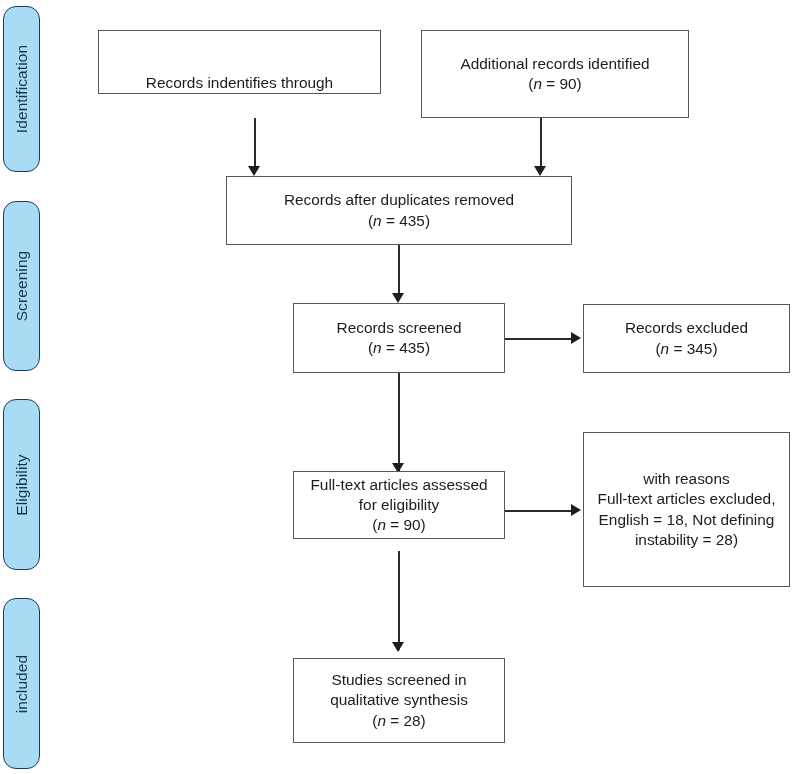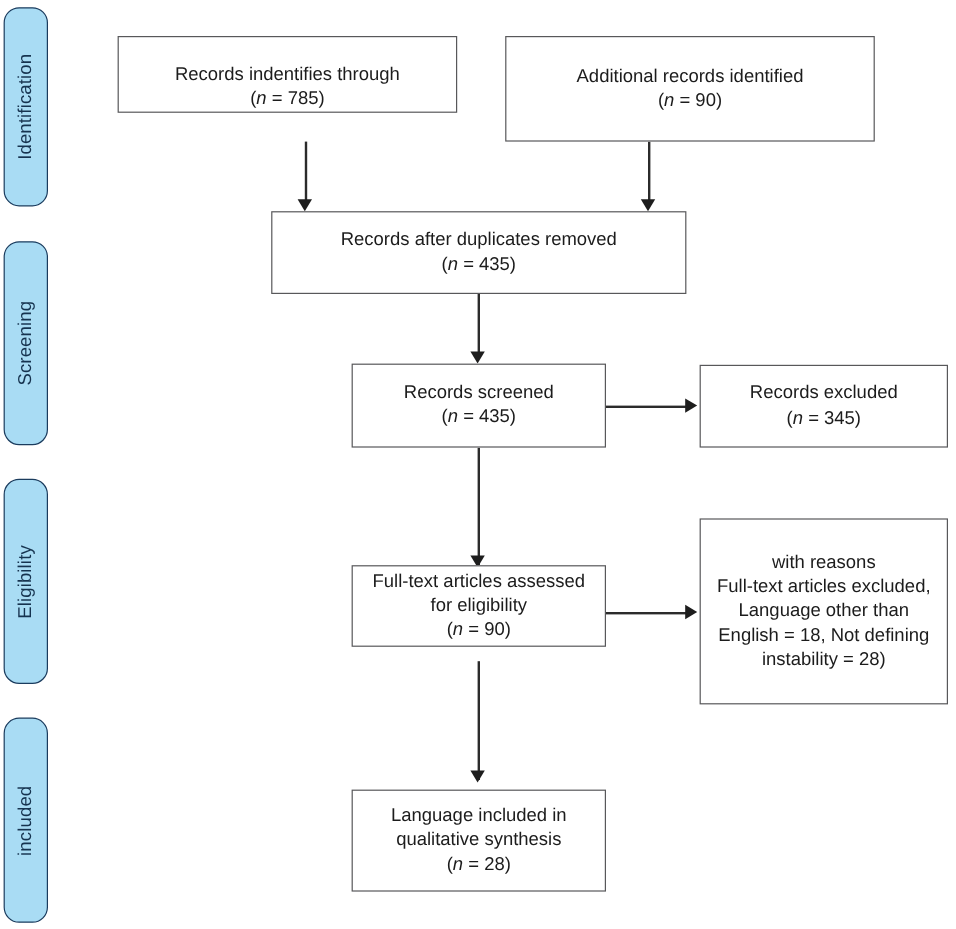--- a/index.html
+++ b/index.html
@@ -130,25 +130,24 @@
 
   <div class="hline" style="left:505px; top:510px; width:68px;"></div>
   <div class="arrow-right" style="left:571px; top:504px;"></div>
 
   <div class="vline" style="left:398px; top:551px; height:99px;"></div>
   <div class="arrow-down" style="left:392px; top:642px;"></div>
 
   <div class="box" style="left:98px; top:30px; width:283px; height:64px;align-items:flex-end;">
     <div class="box-text">
       <span class="ln">Records indentifies through</span>
-      <span class="ln"><span>(</span><i>n</i><span> = 785)</span></span>
     </div>
   </div>
 
-  <div class="box" style="left:421px; top:30px; width:308px; height:88px;">
+  <div class="box" style="left:421px; top:30px; width:268px; height:88px;">
     <div class="box-text">
       <span class="ln">Additional records identified</span>
       <span class="ln"><span>(</span><i>n</i><span> = 90)</span></span>
     </div>
   </div>
 
   <div class="box" style="left:226px; top:176px; width:346px; height:69px;">
     <div class="box-text">
       <span class="ln">Records after duplicates removed</span>
       <span class="ln"><span>(</span><i>n</i><span> = 435)</span></span>
@@ -174,27 +173,26 @@
       <span class="ln">Full-text articles assessed</span>
       <span class="ln">for eligibility</span>
       <span class="ln"><span>(</span><i>n</i><span> = 90)</span></span>
     </div>
   </div>
 
   <div class="box" style="left:583px; top:432px; width:207px; height:155px;">
     <div class="box-text">
       <span class="ln">with reasons</span>
       <span class="ln">Full-text articles excluded,</span>
-      <span class="ln">Language other than</span>
       <span class="ln">English = 18, Not defining</span>
       <span class="ln">instability = 28)</span>
     </div>
   </div>
 
   <div class="box" style="left:293px; top:658px; width:212px; height:85px;">
     <div class="box-text">
-      <span class="ln">Language included in</span>
+      <span class="ln">Studies screened in</span>
       <span class="ln">qualitative synthesis</span>
       <span class="ln"><span>(</span><i>n</i><span> = 28)</span></span>
     </div>
   </div>
 
 </div>
 
 </body></html>

